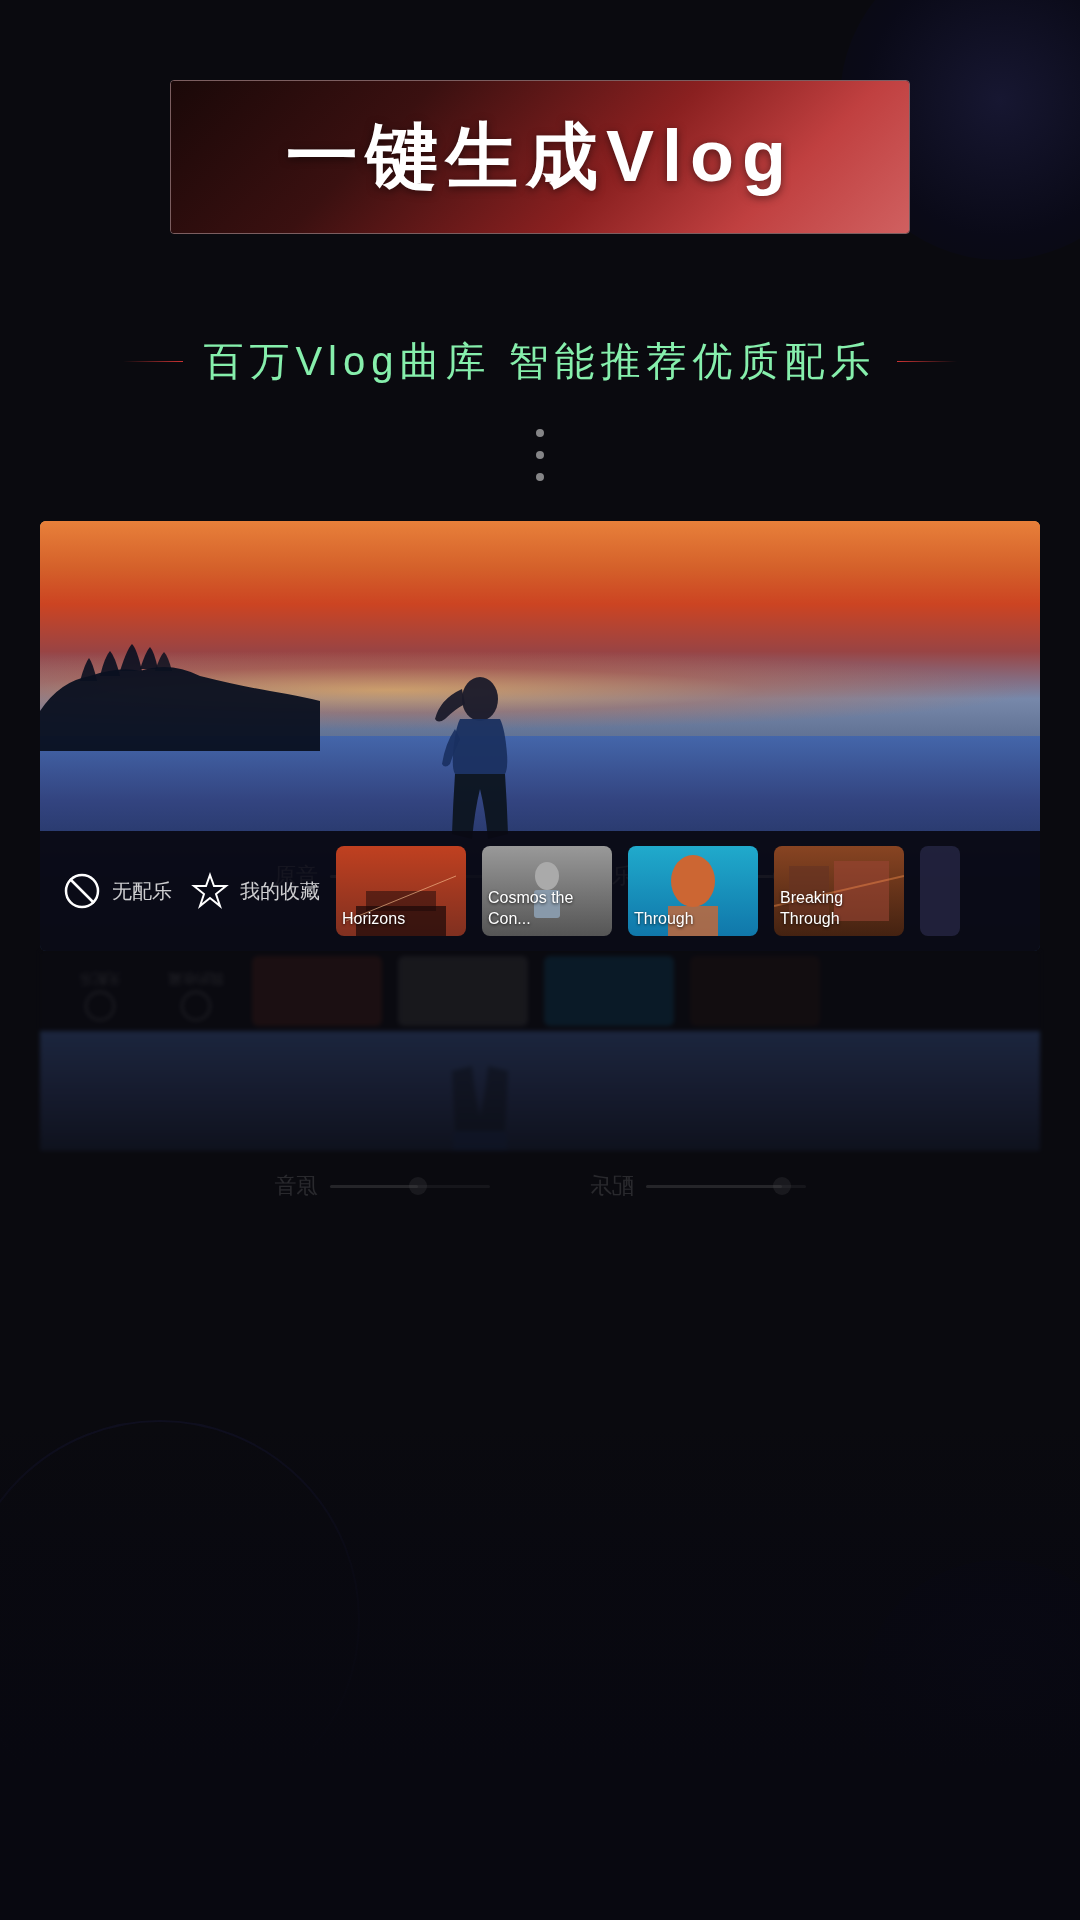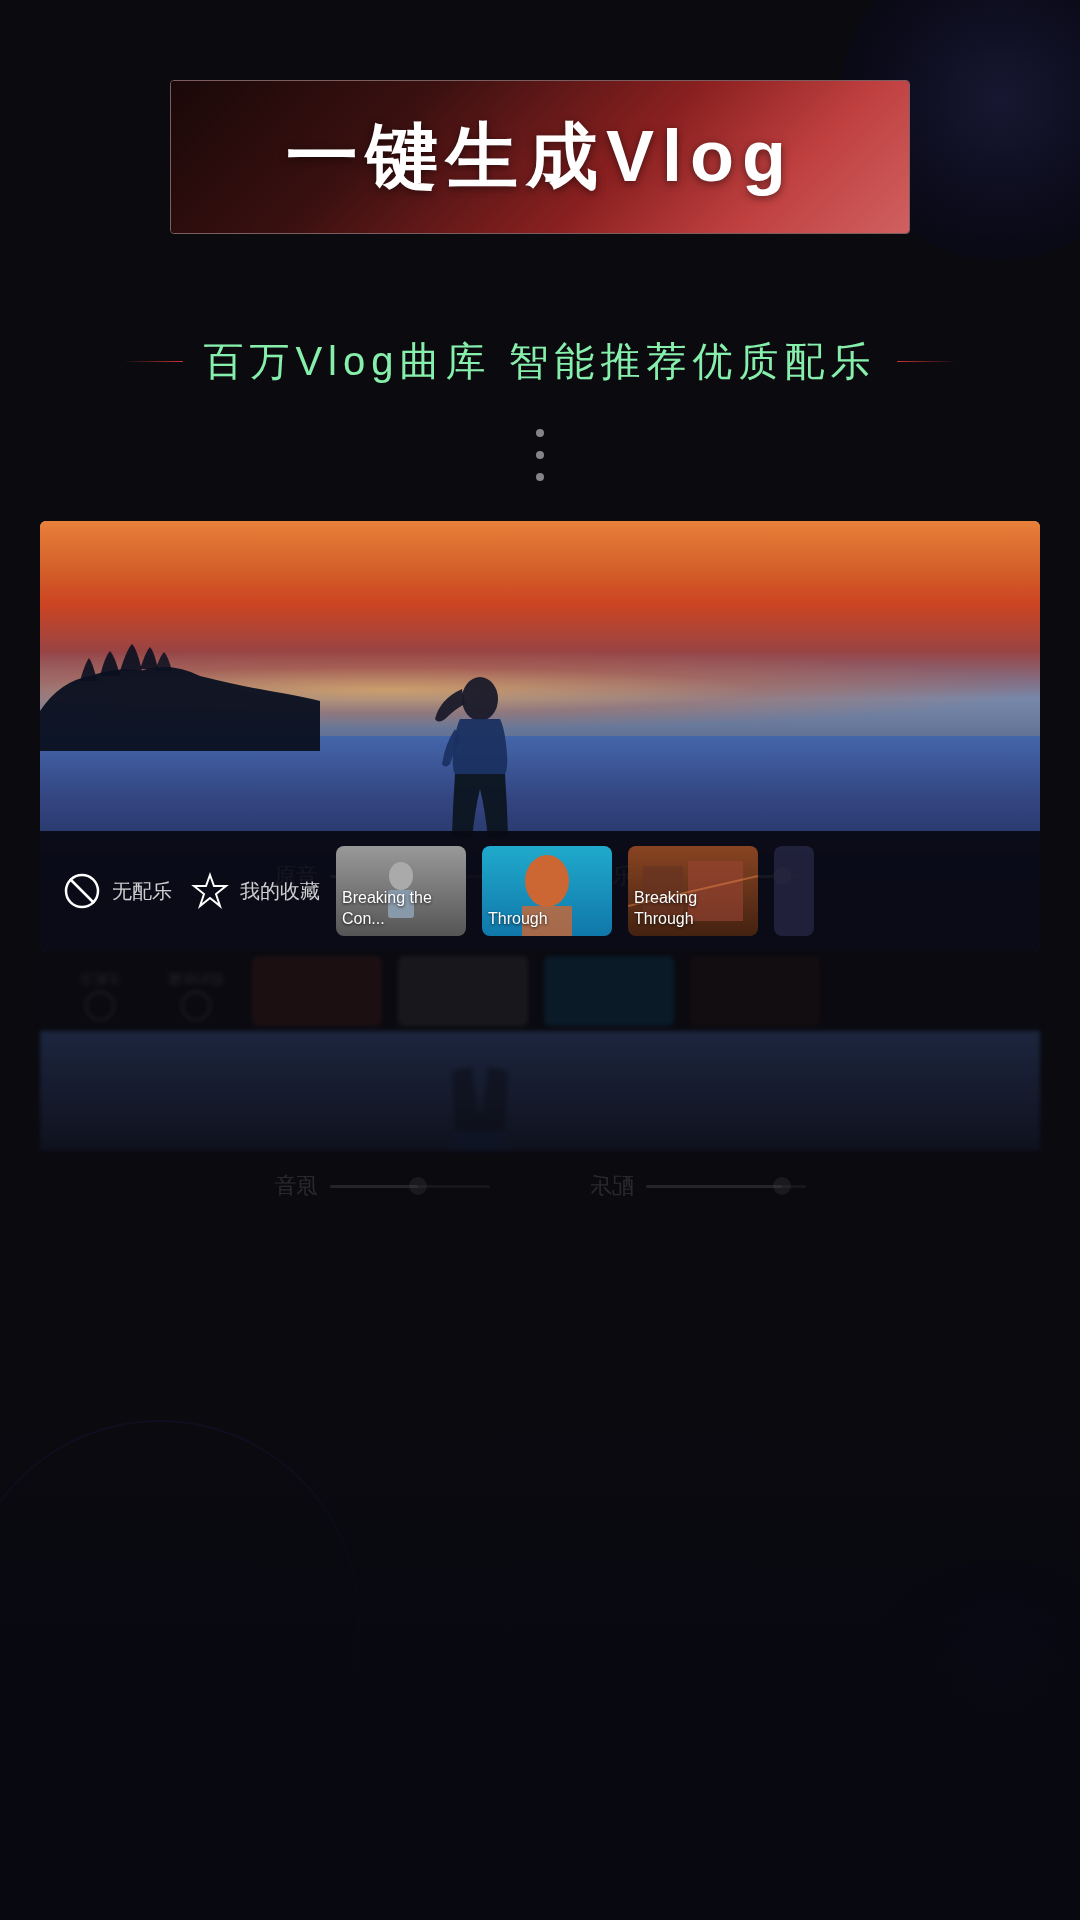--- a/index.html
+++ b/index.html
@@ -415,37 +415,55 @@
 
       <div class="music-option">
         <div class="music-option-icon">
           <svg width="40" height="40" viewBox="0 0 40 40">
             <polygon points="20,4 24,15 36,15 26,23 30,35 20,27 10,35 14,23 4,15 16,15" stroke="white" stroke-width="2" fill="none"></polygon>
           </svg>
         </div>
         <span class="music-option-label">我的收藏</span>
       </div>
 
+      <div class="track-item">
+        <div class="track-thumbnail">
+          <svg width="130" height="90" viewBox="0 0 130 90">
+            <defs>
+              <linearGradient id="g1" x1="0" y1="0" x2="0" y2="1">
+                <stop offset="0%" stop-color="#c04020"></stop>
+                <stop offset="100%" stop-color="#803020"></stop>
+              </linearGradient>
+            </defs>
+            <rect width="130" height="90" fill="url(#g1)"></rect>
+
+            <rect x="20" y="60" width="90" height="30" fill="#1a0808" opacity="0.7"></rect>
+            <rect x="30" y="45" width="70" height="20" fill="#1a0808" opacity="0.5"></rect>
+            <line x1="10" y1="75" x2="120" y2="30" stroke="rgba(255,200,150,0.6)" stroke-width="1"></line>
+          </svg>
+        </div>
+        <span class="track-name">Horizons</span>
+      </div>
 
       <div class="track-item">
         <div class="track-thumbnail">
           <svg width="130" height="90" viewBox="0 0 130 90">
             <defs>
               <linearGradient id="g2" x1="0" y1="0" x2="0" y2="1">
                 <stop offset="0%" stop-color="#999"></stop>
                 <stop offset="100%" stop-color="#555"></stop>
               </linearGradient>
             </defs>
             <rect width="130" height="90" fill="url(#g2)"></rect>
 
             <ellipse cx="65" cy="30" rx="12" ry="14" fill="#aaa"></ellipse>
             <rect x="52" y="44" width="26" height="28" rx="3" fill="#8899aa"></rect>
           </svg>
         </div>
-        <span class="track-name">Breaking the Con...</span>
+        <span class="track-name">Cosmos the Con...</span>
       </div>
 
       <div class="track-item">
         <div class="track-thumbnail">
           <svg width="130" height="90" viewBox="0 0 130 90">
             <defs>
               <linearGradient id="g3" x1="0" y1="0" x2="0" y2="1">
                 <stop offset="0%" stop-color="#20aacc"></stop>
                 <stop offset="100%" stop-color="#1077aa"></stop>
               </linearGradient>

